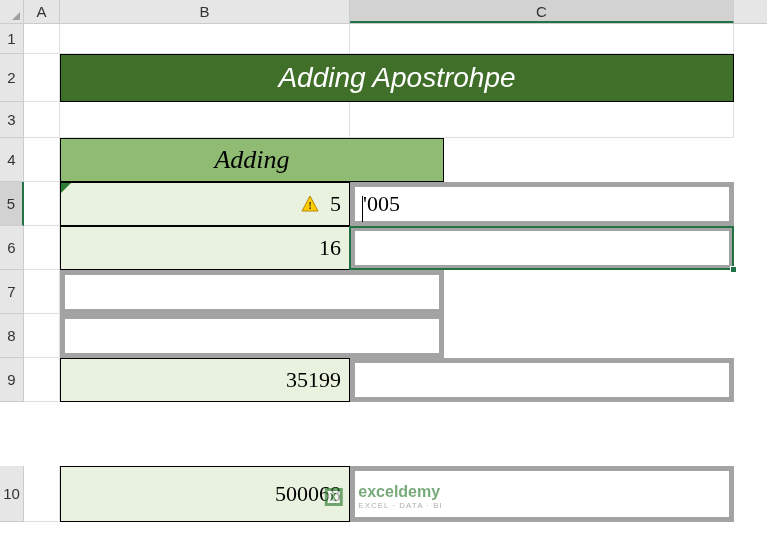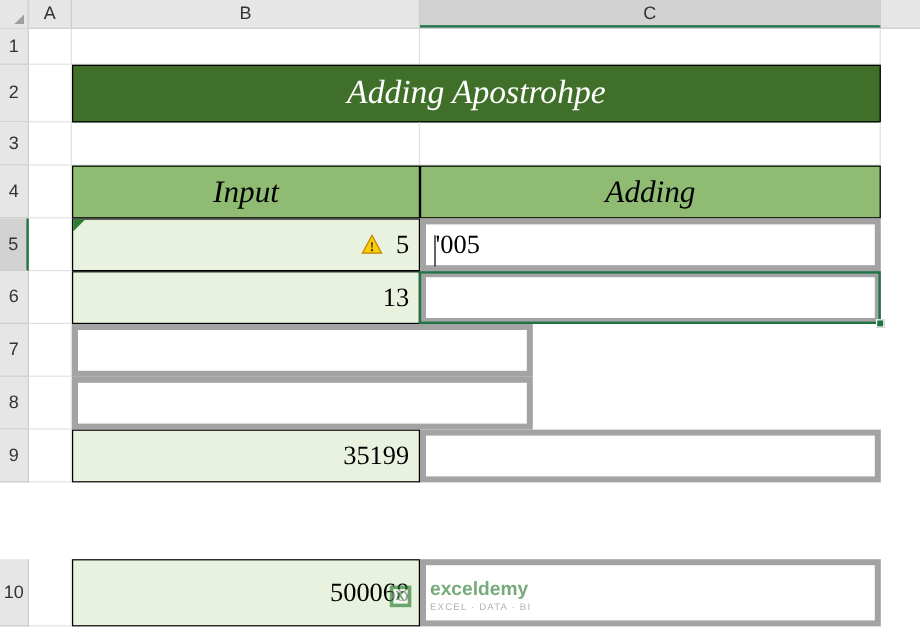--- a/index.html
+++ b/index.html
@@ -76,21 +76,21 @@
 .r5 { height:44px; }
 .r6 { height:44px; }
 .r7 { height:44px; }
 .r8 { height:44px; }
 .r9 { height:44px; }
 .r10 { height:56px;margin-top:32px; }
 
 .title-cell {
   background:#3f6f28;
   color:#fff;
-  font-family: Liberation Serif, serif;
+  font-family: Liberation Sans, sans-serif;
   font-style: italic;
   font-size: 28px;
   text-align:center;
   display:flex;
   align-items:center;
   justify-content:center;
   border:1px solid #000;
 }
 .header-cell {
   background:#8fbc72;
@@ -223,21 +223,20 @@
     <div class="row r3">
       <div class="row-h r3">3</div>
       <div class="cell cA r3"></div>
       <div class="cell cB r3"></div>
       <div class="cell cC r3"></div>
     </div>
 
     <div class="row r4">
       <div class="row-h r4">4</div>
       <div class="cell cA r4"></div>
-      <div class="cell header-cell cB r4">Input</div>
       <div class="cell header-cell cC r4">Adding</div>
     </div>
 
     <div class="row r5">
       <div class="row-h r5 sel">5</div>
       <div class="cell cA r5"></div>
       <div class="cell input-cell cB r5">
         <span class="error-border"></span>
         <span class="error-tri">
           <svg width="20" height="20" viewBox="0 0 20 20">
@@ -250,21 +249,21 @@
       <div class="cell output-cell cC r5" style="position:relative">
         <span class="cursor-line" style="left:7px;top:9px"></span>
         <span>'005</span>
       </div>
     </div>
 
     <div class="row r6">
       <div class="row-h r6">6</div>
       <div class="cell cA r6"></div>
       <div class="cell input-cell cB r6">
-          <span>13</span>
+          <span>16</span>
         </div>
       <div class="cell output-cell cC r6">
           <span></span>
         </div>
     </div>
 
     <div class="row r7">
       <div class="row-h r7">7</div>
       <div class="cell cA r7"></div>
       <div class="cell output-cell cC r7">

